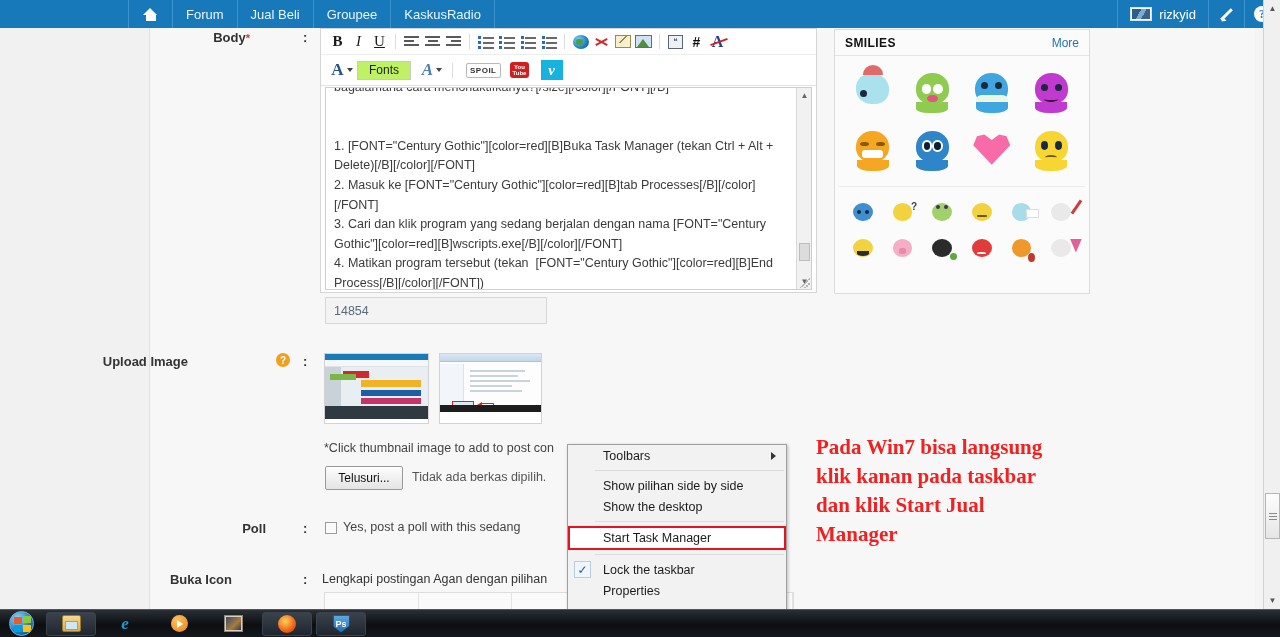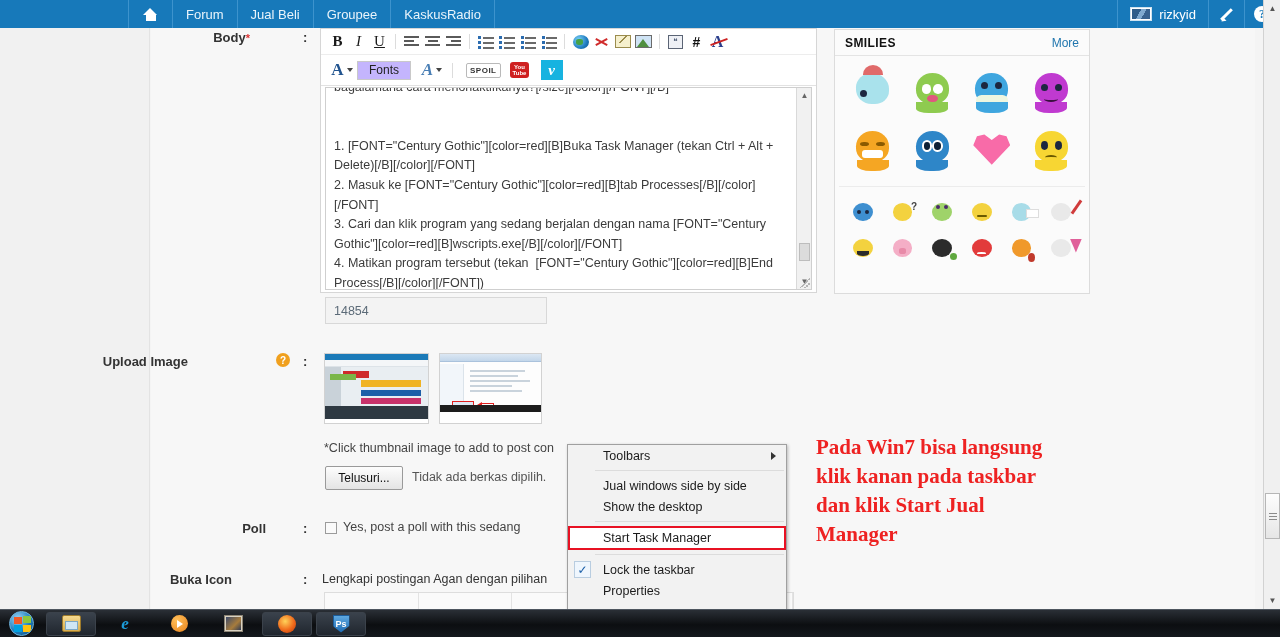--- a/index.html
+++ b/index.html
@@ -99,21 +99,21 @@
   .tbsep{ width:1px;height:15px;background:#dcdcdc;margin:0 5px;}
   .tb.b{ font-weight:bold;font-family:"Liberation Serif",serif;font-size:15px;}
   .tb.i{ font-style:italic;font-family:"Liberation Serif",serif;font-size:15px;}
   .tb.u{ text-decoration:underline;font-family:"Liberation Serif",serif;font-size:15px;}
   .alignico{ width:15px;height:12px;position:relative;}
   .alignico i{ position:absolute;left:0;height:2px;background:#5a5a5a;display:block;}
   .listico{ width:16px;height:12px;position:relative;}
   .listico i{ position:absolute;height:2px;background:#6a6a6a;left:5px;right:0;}
   .listico b{ position:absolute;width:3px;height:3px;background:#2b6cb0;left:0;}
   .fontsbox{
-    height:19px; min-width:54px; border:1px solid #c9c9c9; background:#c4b5fd;
+    height:19px; min-width:54px; border:1px solid #c9c9c9; background:#bef264;
     display:flex;align-items:center;justify-content:center;font-size:12px;color:#222;
     padding:0 8px; cursor:pointer;
   }
   .bigA{ font-family:"Liberation Serif",serif;font-size:17px;font-weight:bold;color:#21548f;}
   .caret{ width:0;height:0;border-left:3.5px solid transparent;border-right:3.5px solid transparent;border-top:4px solid #444;margin-left:3px;}
   .spoilbtn{
     background:#ffffff;border:1px solid #b9b9b9;border-radius:2px;font-size:8px;font-weight:bold;
     color:#333;padding:2px 3px;letter-spacing:0.5px; position:relative;
   }
   .ytbtn{ width:19px;height:16px;background:#cf2020;border-radius:3px;color:#fff;font-size:6px;
@@ -715,21 +715,21 @@
 <div id="annot">Pada Win7 bisa langsung klik kanan pada taskbar dan klik Start Jual Manager</div>
 
 <div id="ctxmenu">
   <div class="gutter"></div>
   <div class="mi">
     <span>Toolbars</span>
     <span class="arrowr"></span>
   </div>
   <div class="sep"></div>
   <div class="mi">
-      <span>Jual windows side by side</span>
+      <span>Show pilihan side by side</span>
     </div>
   <div class="mi">
       <span>Show the desktop</span>
     </div>
   <div class="sep"></div>
   <div class="mi hl">
       <span>Start Task Manager</span>
     </div>
   <div class="sep"></div>
   <div class="mi">

